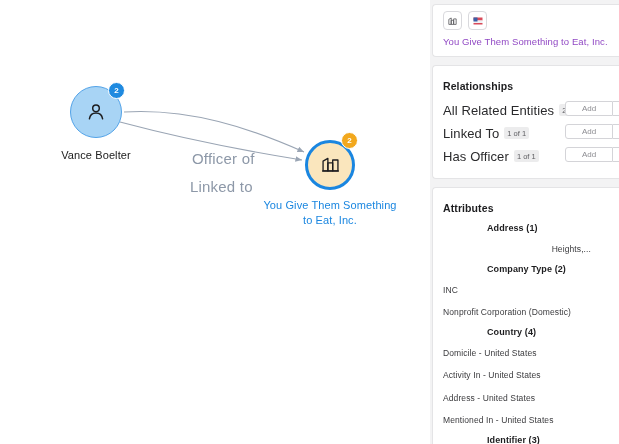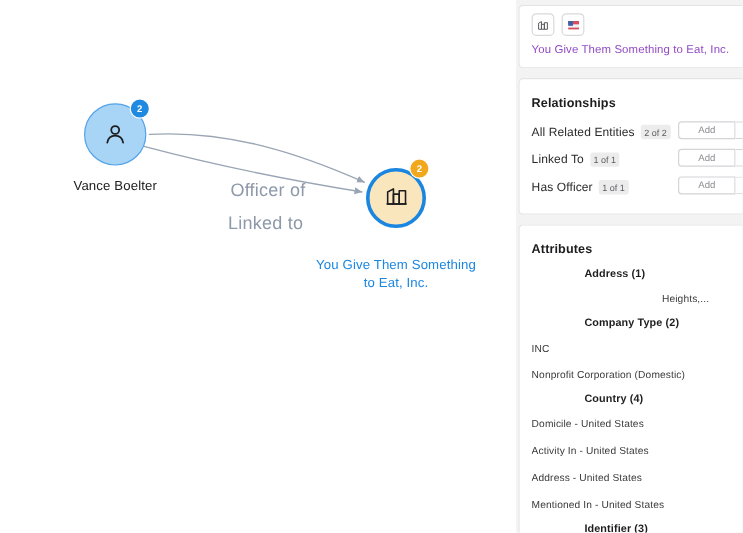--- a/index.html
+++ b/index.html
@@ -49,21 +49,21 @@
   }
   
   #node-company .node-circle {
     left: 0; top: 0;
     width: 50px; height: 50px;
     background: #fae6bd;
     border: 3px solid #1a86e0;
   }
   #node-company .node-label {
     position: absolute;
-    left: -60px; top: 74px;
+    left: -60px; top: 58px;
     width: 170px;
     text-align: center;
     font-size: 11px;
     color: #1a86e0;
     line-height: 15px;
     letter-spacing: .1px;
   }
   .node-badge {
     position: absolute;
     width: 17px; height: 17px;
@@ -130,21 +130,21 @@
     margin: 2px 0 9px 0;
     letter-spacing: .1px;
   }
   .rel-row {
     display: flex; align-items: center;
     height: 18px;
     margin-bottom: 5px;
     position: relative;
   }
   .rel-name {
-    font-size: 10px;
+    font-size: 13px;
     color: #2a2a2c;
     letter-spacing: .1px;
   }
   .count-pill {
     font-size: 7.5px;
     color: #5c5c60;
     background: #ececed;
     border-radius: 2px;
     padding: 1.5px 3px 1.5px 3px;
     margin-left: 5px;

